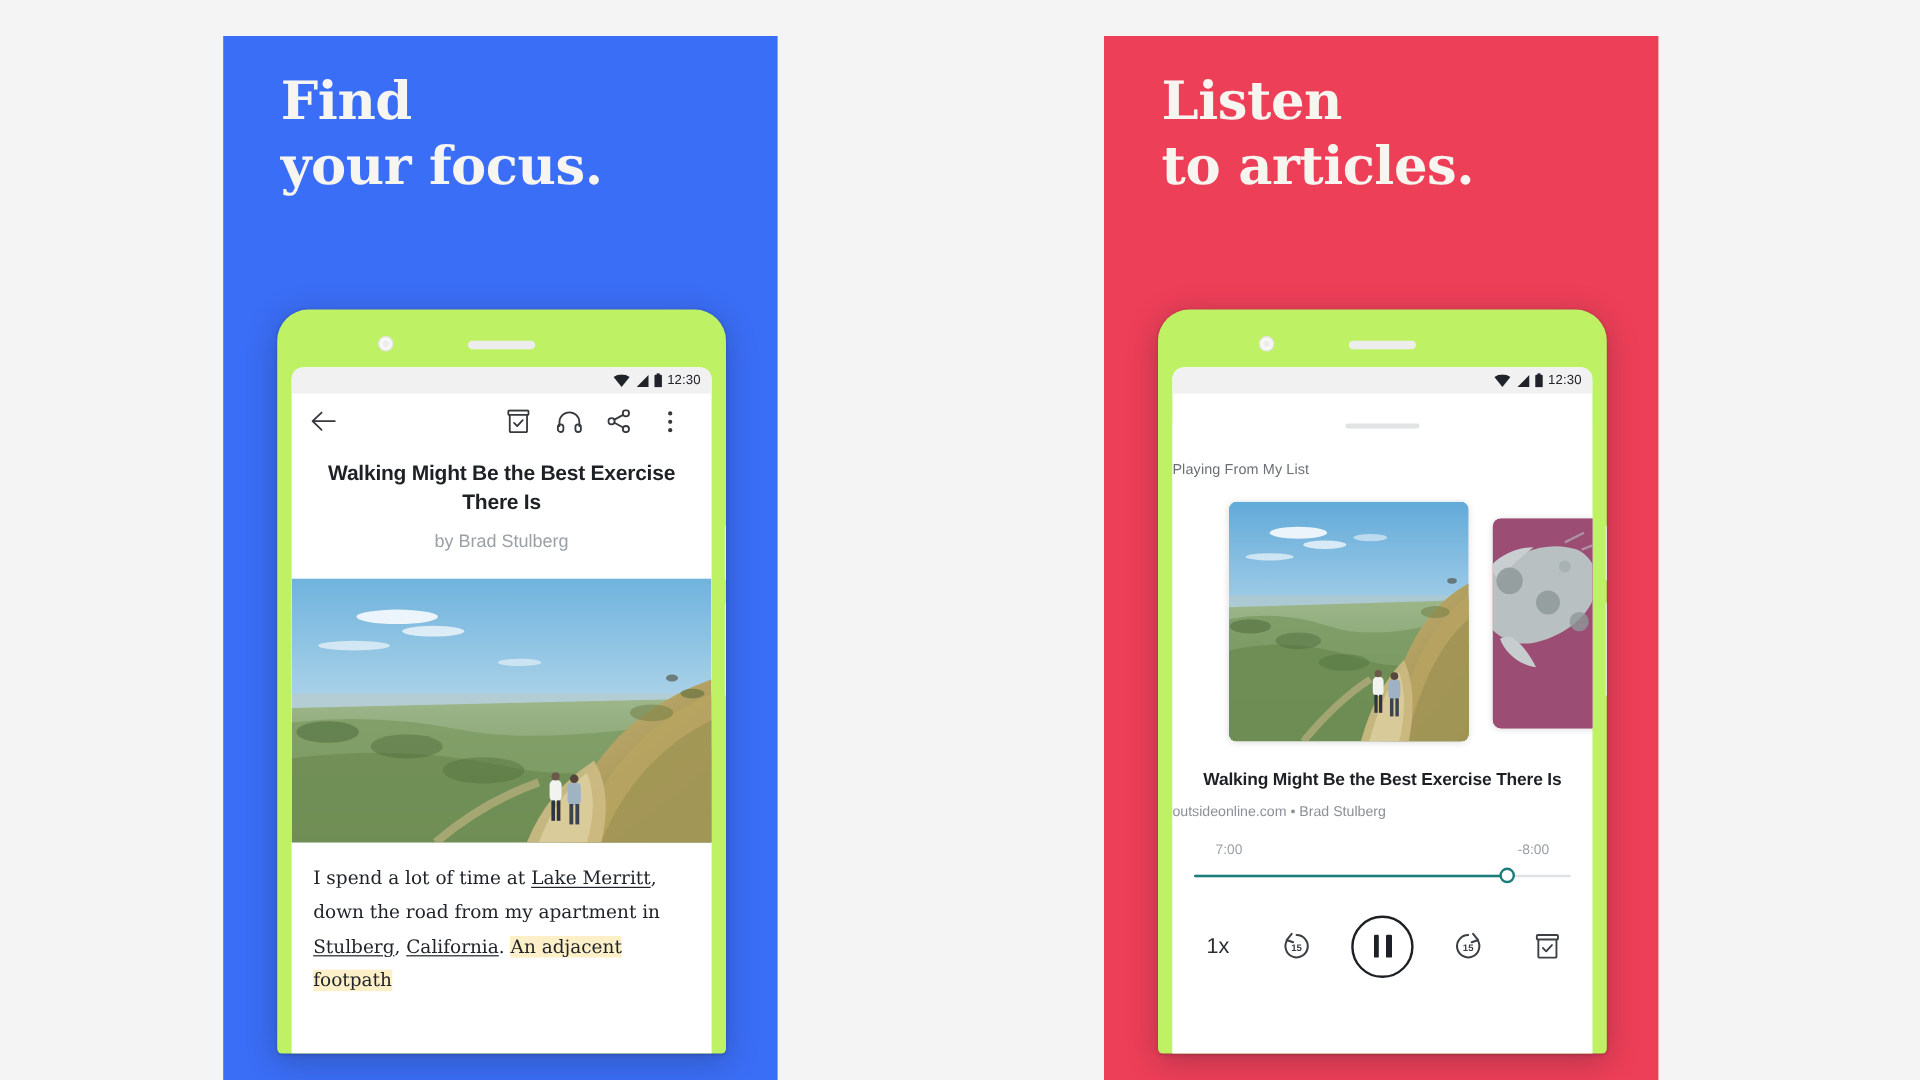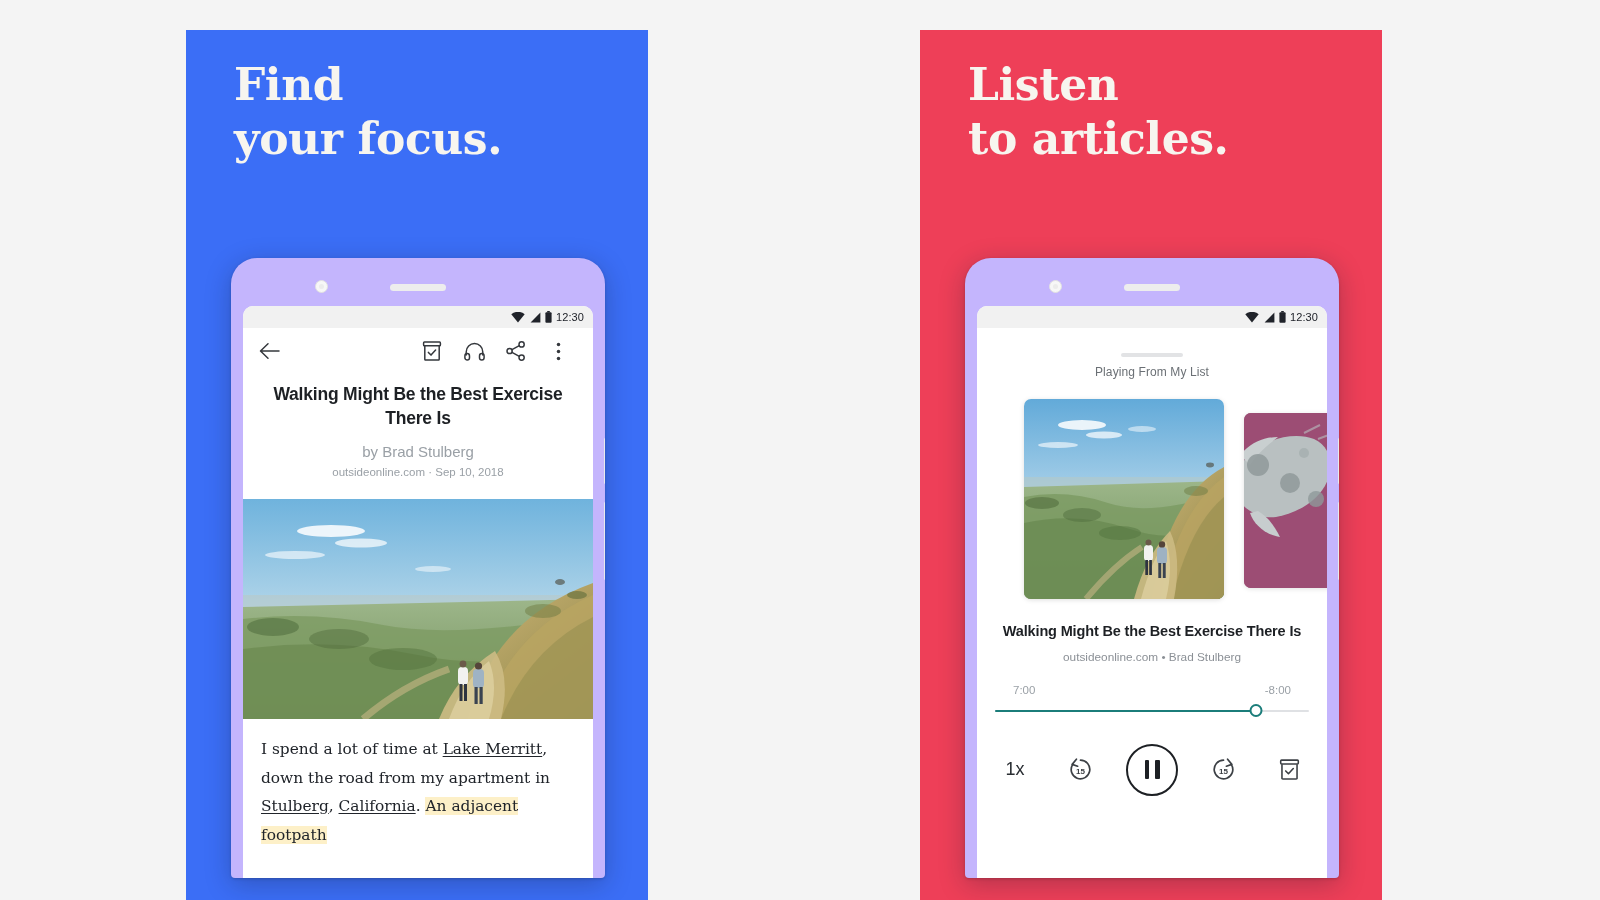--- a/index.html
+++ b/index.html
@@ -23,21 +23,21 @@
     font-weight: 700;
     font-size: 44px;
     line-height: 1.22;
     letter-spacing: -0.4px;
     white-space: pre-line;
   }
 
   
   .phone {
     position: absolute;
-    background: #c4b5fd;
+    background: #bef264;
     border-radius: 26px 26px 4px 4px;
     box-shadow: 0 6px 26px rgba(20,25,45,.28), 0 1px 3px rgba(0,0,0,.18);
     overflow: hidden;
   }
   .phone-left  { left: 231px; top: 258px; width: 374px; height: 620px; }
   .phone-right { left: 965px; top: 258px; width: 374px; height: 620px; }
 
   .cam {
     position: absolute; top: 22px; left: 84px;
     width: 13px; height: 13px; border-radius: 50%;
@@ -111,42 +111,42 @@
   .lnk { text-decoration: underline; text-underline-offset: 2px; color: #20242a; margin-top: 27px; }
   .hl { background: #fdf0c8; }
 
   
   .player { padding: 0; height: 100%; background: #fff; }
   .drag-handle {
     width: 62px; height: 4px; border-radius: 3px; background: #e2e3e5;
     margin: 25px auto 0;
   }
   .playing-from {
-    margin-top: 8px; text-align: center;
+    margin-top: 27px; 
     font-size: 12px; color: #6b7075; letter-spacing: .1px;
   }
   .art-row { position: relative; margin-top: 20px; height: 200px; }
   .album-art {
     position: absolute; left: 47px; top: 0;
     width: 200px; height: 200px; border-radius: 7px;
     overflow: hidden; box-shadow: 0 1px 5px rgba(0,0,0,.13);
   }
   .next-card {
     position: absolute; left: 267px; top: 14px;
     width: 110px; height: 175px; border-radius: 7px;
     background: #9c4d74; overflow: hidden;
     box-shadow: 0 1px 5px rgba(0,0,0,.12);
   }
   .track-title {
     margin: 22px 22px 0; text-align: center;
     font-size: 14.5px; font-weight: 700; line-height: 1.42;
     color: #1d2024; letter-spacing: -0.15px;
   }
   .track-sub {
-    margin-top: 8px; text-align: center;
+    margin-top: 8px; text-align: left;
     font-size: 11.8px; color: #8b9096;
   }
   .times {
     margin: 20px 36px 0; display: flex; justify-content: space-between;
     font-size: 11.5px; color: #9aa0a6;
   }
   .scrub { margin: 8px 18px 0; position: relative; height: 14px; }
   .scrub-track {
     position: absolute; top: 6px; left: 0; right: 0;
     height: 2.5px; border-radius: 2px; background: #dfe1e4;
@@ -244,21 +244,20 @@
           <svg width="5" height="19" viewBox="0 0 5 19">
             <circle cx="2.5" cy="2.5" r="1.75" fill="#35383d"></circle>
             <circle cx="2.5" cy="9.5" r="1.75" fill="#35383d"></circle>
             <circle cx="2.5" cy="16.5" r="1.75" fill="#35383d"></circle>
           </svg>
         </div>
       </div>
 
       <div class="article-title">Walking Might Be the Best Exercise There Is</div>
       <div class="article-byline">by Brad Stulberg</div>
-      <div class="article-source">outsideonline.com · Sep 10, 2018</div>
 
       <svg class="hero" viewBox="0 0 350 220" preserveAspectRatio="xMidYMid slice">
         <defs>
           <linearGradient id="skyL" x1="0" y1="0" x2="0" y2="1">
             <stop offset="0%" stop-color="#6fb3dd"></stop>
             <stop offset="55%" stop-color="#b7d8ea"></stop>
             <stop offset="100%" stop-color="#dbe7e6"></stop>
           </linearGradient>
           <linearGradient id="valL" x1="0" y1="0" x2="0" y2="1">
             <stop offset="0%" stop-color="#9db68a"></stop>

